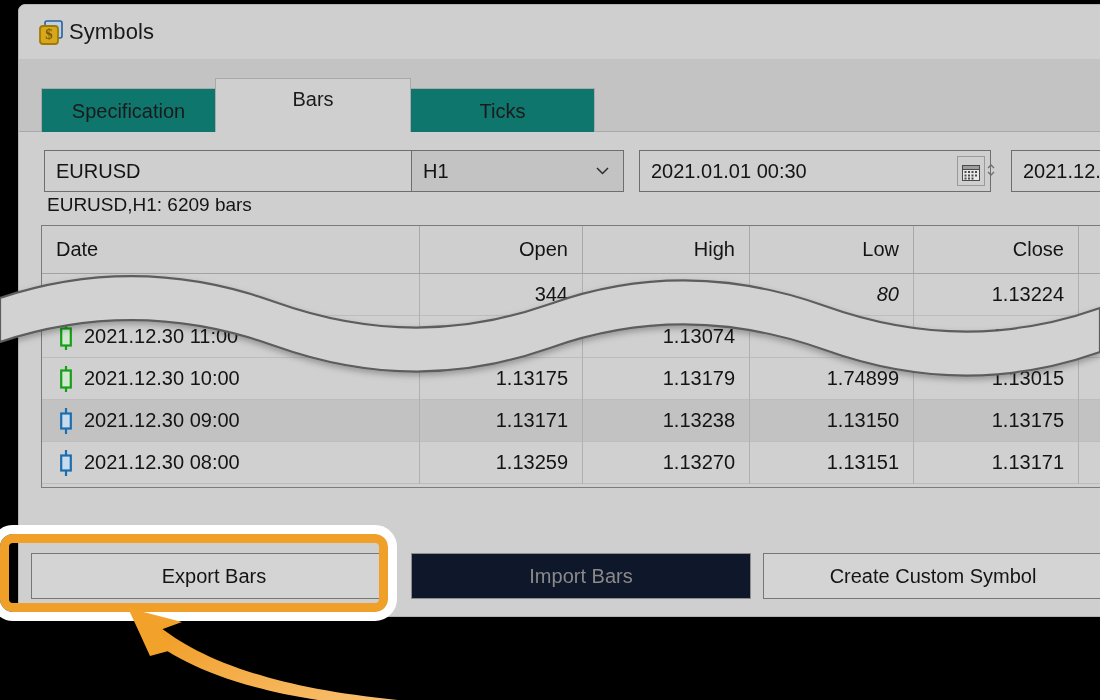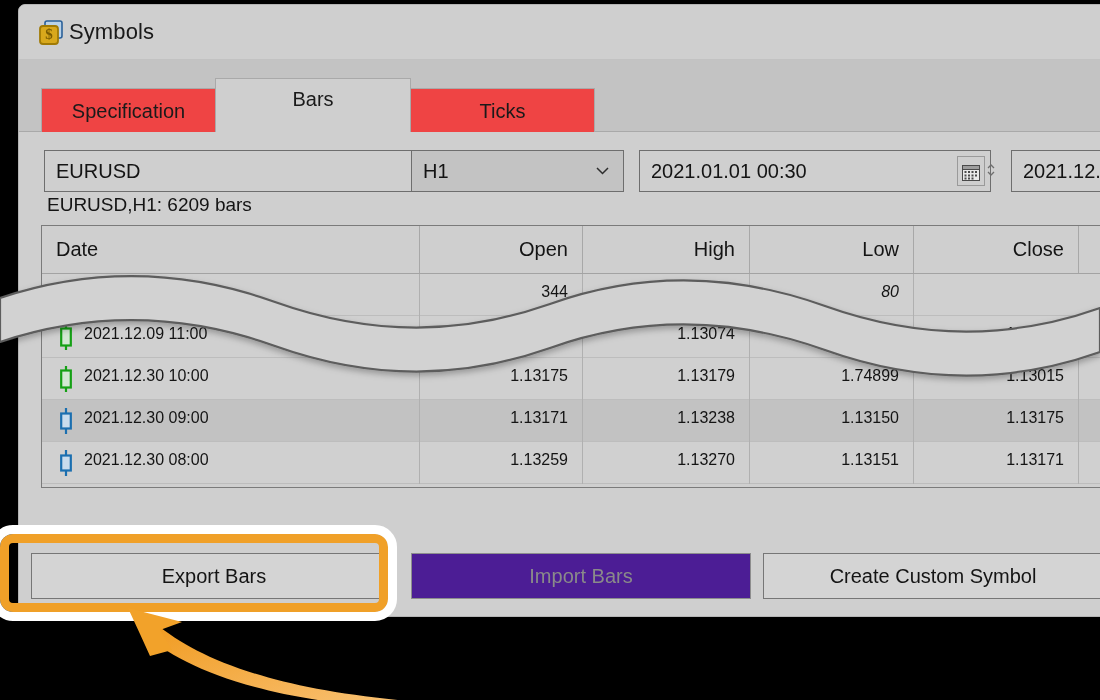--- a/index.html
+++ b/index.html
@@ -59,21 +59,21 @@
   }
   .tabstrip .baseline {
     position: absolute;
     left: 0; bottom: 0; width: 100%; height: 1px;
     background: #a9a9a9;
   }
   .tab {
     position: absolute;
     bottom: 0;
     box-sizing: border-box;
-    background: #ef4444;
+    background: #0f766e;
     border: 1px solid #a9a9a9;
     border-bottom: none;
     text-align: center;
     color: #1a1a1a;
     font-size: 20px;
     line-height: 1;
     white-space: nowrap;
   }
   .tab .lbl { position: absolute; left: 0; right: 0; }
   .tab.inactive { height: 44px; }
@@ -185,21 +185,21 @@
     box-sizing: border-box;
     border-bottom: 1px solid #bdbdbd;
   }
   .row.odd  { background: #d0d0d0; }
   .row.even { background: #c2c2c2; }
 
   .cell {
     position: absolute;
     top: 0; height: 42px;
     box-sizing: border-box;
-    font-size: 16px;
+    font-size: 20px;
     color: #141414;
     border-right: 1px solid #b0b0b0;
     white-space: nowrap;
   }
   .cell .lbl { position: absolute; top: 9px; }
   .cell.left .lbl  { left: 42px; }
   .cell.right .lbl { right: 14px; }
 
   .candle {
     position: absolute;
@@ -223,21 +223,21 @@
     height: 46px;
     background: #d4d4d4;
     border: 1px solid #767676;
     font-size: 20px;
     color: #141414;
     text-align: center;
     white-space: nowrap;
   }
   .btn .lbl { position: absolute; left: 0; right: 0; top: 11px; }
   .btn.disabled {
-    background: #4c1d95;
+    background: #0f172a;
     border-color: #8d8d8d;
     color: #8a8a8a;
   }
 
   
   .highlight {
     position: absolute;
     left: 0px; top: 534px;
     width: 388px; height: 78px;
     box-sizing: border-box;
@@ -375,34 +375,37 @@
           </div>
           <div class="cell right" style="left:378px; width:163px;">
             <span class="lbl">  344</span>
           </div>
           <div class="cell right" style="left:541px; width:167px;">
             <span class="lbl">1.1326?</span>
           </div>
           <div class="cell right" style="left:708px; width:164px;font-style:italic;">
             <span class="lbl">   80</span>
           </div>
+          <div class="cell right" style="left:872px; width:165px;">
+            <span class="lbl">1.13224</span>
+          </div>
           <div class="cell left" style="left:1037px; width:25px; border-right:none;">
             <span class="lbl"></span>
           </div>
         </div>
 
         <div class="row odd">
           <div class="cell left" style="left:0px; width:378px;">
             <span class="candle">
               <svg width="14" height="26" viewBox="0 0 14 26">
                 <line x1="7" y1="0" x2="7" y2="26" stroke="#15a015" stroke-width="2.2"></line>
                 <rect x="2.2" y="4.5" width="9.6" height="17" fill="#d3e8d3" stroke="#15a015" stroke-width="2.2"></rect>
               </svg>
             </span>
-            <span class="lbl">2021.12.09 11:00</span>
+            <span class="lbl">2021.12.30 11:00</span>
           </div>
           <div class="cell right" style="left:378px; width:163px;">
             <span class="lbl">1.13015</span>
           </div>
           <div class="cell right" style="left:541px; width:167px;">
             <span class="lbl">1.13074</span>
           </div>
           <div class="cell right" style="left:708px; width:164px;">
             <span class="lbl">1.12996</span>
           </div>

